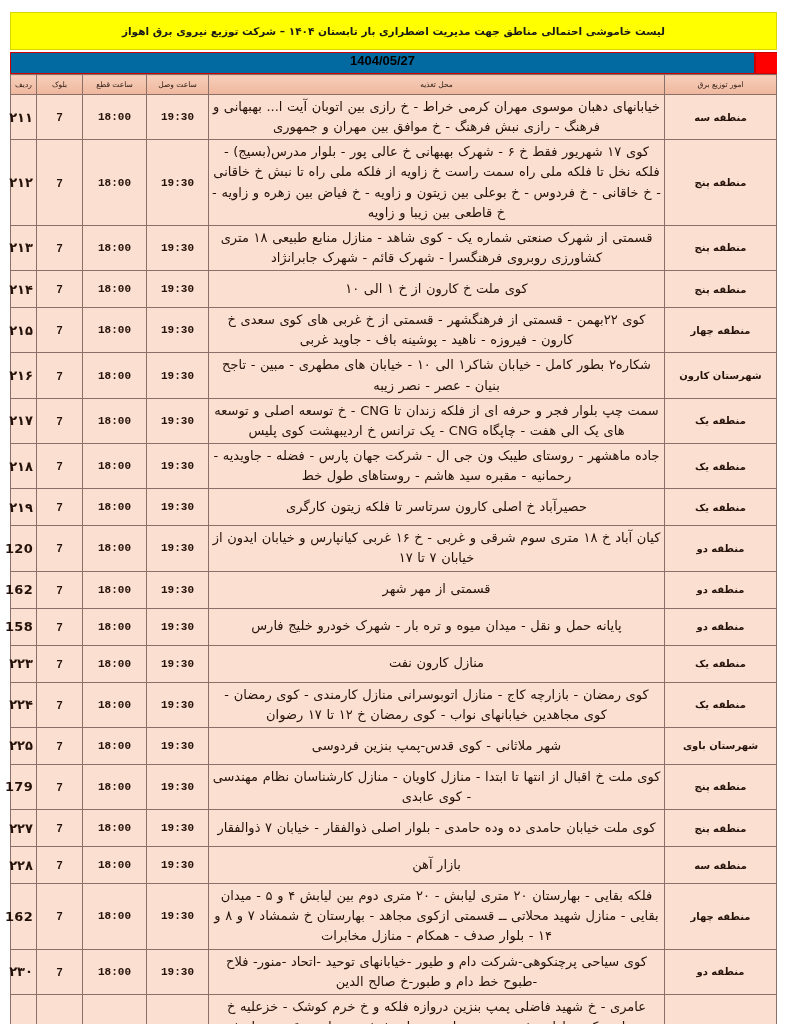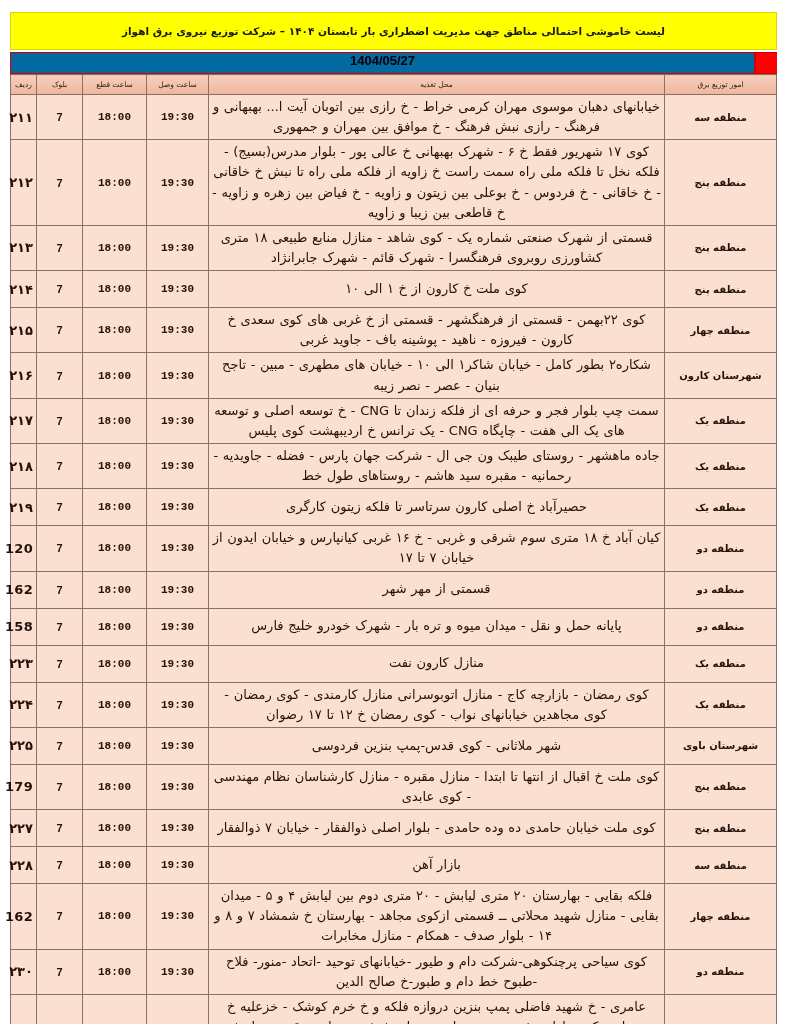--- a/index.html
+++ b/index.html
@@ -296,21 +296,21 @@
         <tr>
           <td class="cell-area">شهرستان باوی</td>
           <td class="cell-place">شهر ملاثانی - کوی قدس-پمپ بنزین فردوسی</td>
           <td class="cell-time">19:30</td>
           <td class="cell-time">18:00</td>
           <td class="cell-block">7</td>
           <td class="cell-radif">۲۲۵</td>
         </tr>
         <tr>
           <td class="cell-area">منطقه پنج</td>
-          <td class="cell-place">کوی ملت خ اقبال از انتها تا ابتدا - منازل مقبره - منازل کارشناسان نظام مهندسی - کوی عابدی</td>
+          <td class="cell-place">کوی ملت خ اقبال از انتها تا ابتدا - منازل کاویان - منازل کارشناسان نظام مهندسی - کوی عابدی</td>
           <td class="cell-time">19:30</td>
           <td class="cell-time">18:00</td>
           <td class="cell-block">7</td>
           <td class="cell-radif">179</td>
         </tr>
         <tr>
           <td class="cell-area">منطقه پنج</td>
           <td class="cell-place">کوی ملت خیابان حامدی ده وده حامدی - بلوار اصلی ذوالفقار - خیابان ۷ ذوالفقار</td>
           <td class="cell-time">19:30</td>
           <td class="cell-time">18:00</td>

